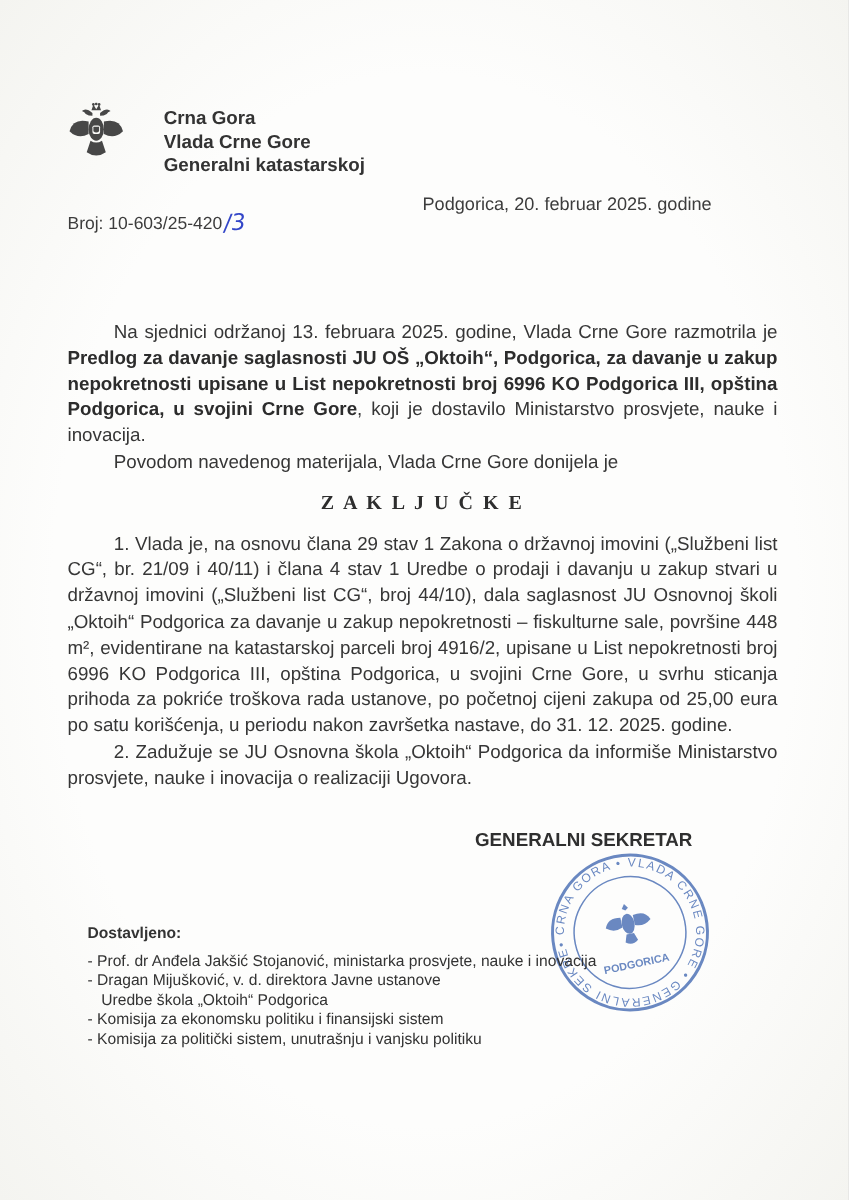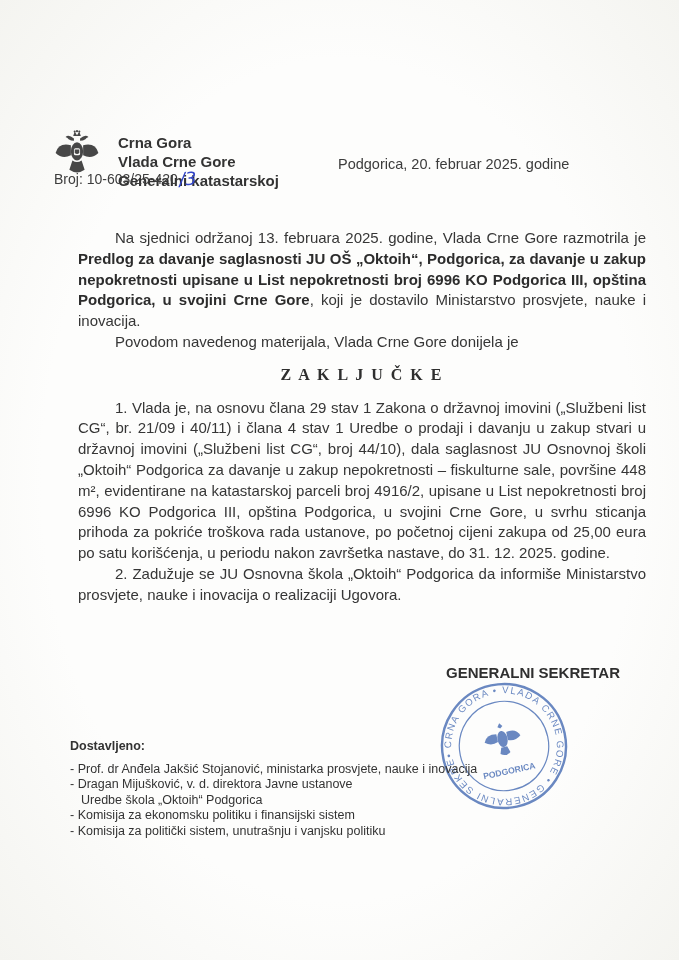--- a/index.html
+++ b/index.html
@@ -8,55 +8,55 @@
     width: 679px;
     height: 960px;
     margin: 0 auto;
     background: radial-gradient(ellipse at center, #fdfdfc 62%, #f4f4f0 100%);
     font-family: "Liberation Sans", sans-serif;
     color: #383838;
     overflow: hidden;
   }
 
   
-  .letterhead { position: absolute; left: 54px; top: 82px; display: flex; gap: 18px; margin-top: 48px; }
+  .letterhead { position: absolute; left: 54px; top: 82px; display: flex; gap: 31px; }
   .coat svg { display: block; }
   .lh-text { font-weight: bold; font-size: 15px; line-height: 19px; padding-top: 3px; color: #333; }
 
   
   .refline { position: absolute; left: 54px; top: 167px; font-size: 14px; color: #3c3c3c; }
   .handwritten {
     color: #3346c8;
     font-size: 18px;
     font-style: italic;
     font-family: "DejaVu Sans", sans-serif;
     margin-left: 1px;
     display: inline-block;
     transform: rotate(-4deg) translateY(1px);
   }
   .dateline { position: absolute; left: 338px; top: 156px; font-size: 14.5px; color: #3c3c3c; }
 
   
-  .body { position: absolute; left: 54px; top: 228px; width: 568px; font-size: 15px; line-height: 20.8px; color: #363636; margin-left: 24px; }
+  .body { position: absolute; left: 54px; top: 256px; width: 568px; font-size: 15px; line-height: 20.8px; color: #363636; }
   .para { margin: 0; }
   .indent { text-indent: 37px; }
   .justify { text-align: justify; }
   .para strong { color: #2c2c2c; }
   .heading {
     font-size: 16px;
     font-weight: bold;
     text-align: center;
     letter-spacing: 2px;
     margin: 12px 0 12px 0;
     color: #2e2e2e;
     font-family: Liberation Serif, serif;
   }
 
   
-  .signature { position: absolute; left: 380px; top: 662px; width: 240px; text-align: right; font-weight: bold; font-size: 15px; line-height: 21px; color: #2f2f2f; }
+  .signature { position: absolute; left: 380px; top: 662px; width: 240px; text-align: left; font-weight: bold; font-size: 15px; line-height: 21px; color: #2f2f2f; }
 
   
   .stamp { position: absolute; left: 438px; top: 680px; width: 132px; height: 132px; opacity: 0.82; transform: rotate(-12deg); pointer-events: none; }
 
   
   .distribution { position: absolute; left: 70px; top: 727px; font-size: 12.5px; line-height: 15.5px; color: #333; width: 480px; }
   .dist-label { font-weight: bold; margin-bottom: 7px; margin-top: 12px; }
   .dist-cont { padding-left: 11px; }
 </style>
 </head>

